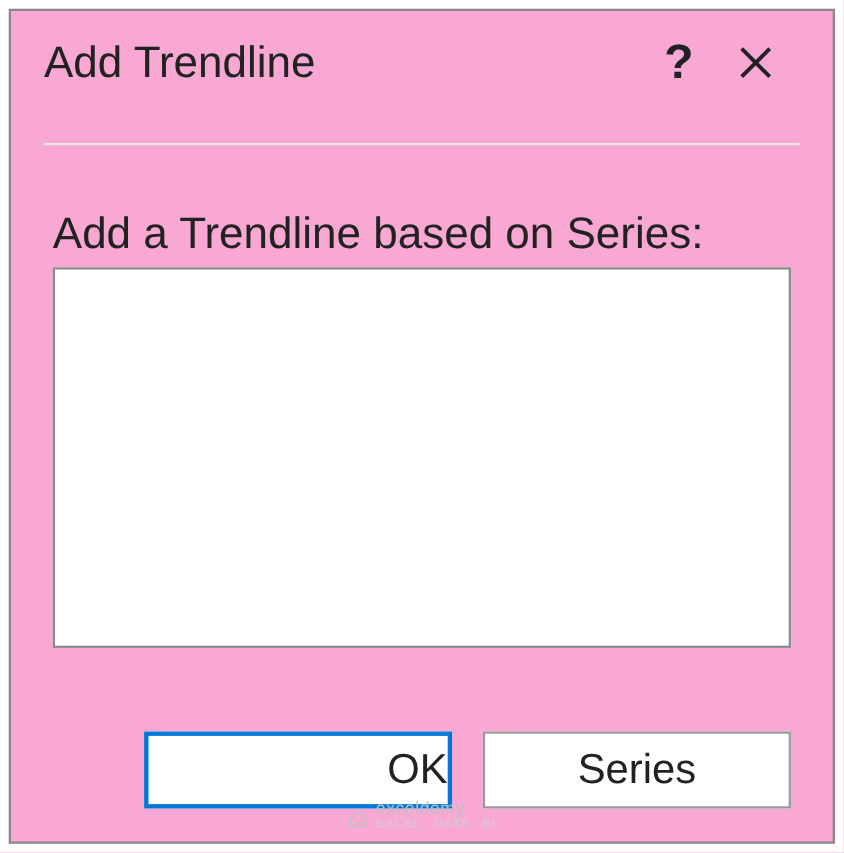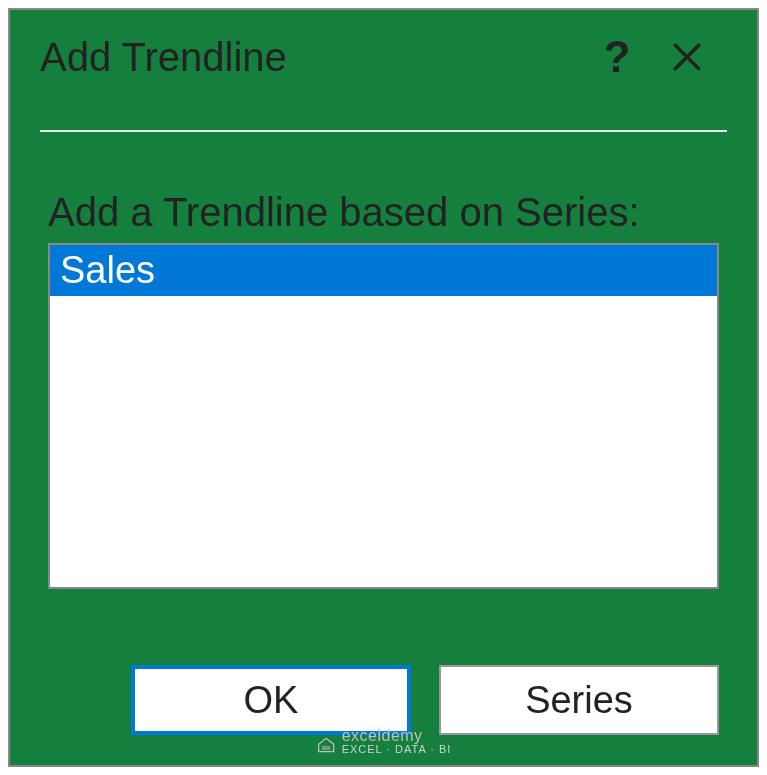--- a/index.html
+++ b/index.html
@@ -9,21 +9,21 @@
     }
     body {
       font-family: "Segoe UI", Tahoma, sans-serif;
       background: #ffffff;
       padding: 8px;
       width: 767px;
       height: 775px;
     }
     .dialog {
       border: 2px solid #888888;
-      background: #15803d;
+      background: #f9a8d4;
       width: 100%;
       height: 100%;
       display: flex;
       flex-direction: column;
       gap: 30px;
     }
     .titlebar {
       display: flex;
       align-items: center;
       padding: 22px 30px 18px 30px;
@@ -100,20 +100,21 @@
       width: 280px;
       height: 70px;
       background: #ffffff;
       cursor: pointer;
       font-family: inherit;
       font-weight: 400;
       color: #222222;
     }
     .btn-primary {
       border: 4px solid #0078d7;
+      text-align: right;
     }
     .btn-secondary {
       border: 2px solid #999999;
     }
     .watermark {
       position: absolute;
       bottom: 20px;
       left: 50%;
       transform: translateX(-50%);
       font-size: 16px;
@@ -149,21 +150,20 @@
         <line x1="21" y1="3" x2="3" y2="21" stroke="#222" stroke-width="2.5"></line>
       </svg>
     </div>
   </div>
 
   <div class="divider"></div>
 
   <div class="content">
     <div class="prompt-label">Add a Trendline based on Series:</div>
     <div class="listbox">
-      <div class="list-item selected">Sales</div>
     </div>
   </div>
 
   <div class="button-row">
     <button class="btn btn-primary">OK</button>
     <button class="btn btn-secondary">Series</button>
   </div>
 </div>
 
 <div class="watermark">

